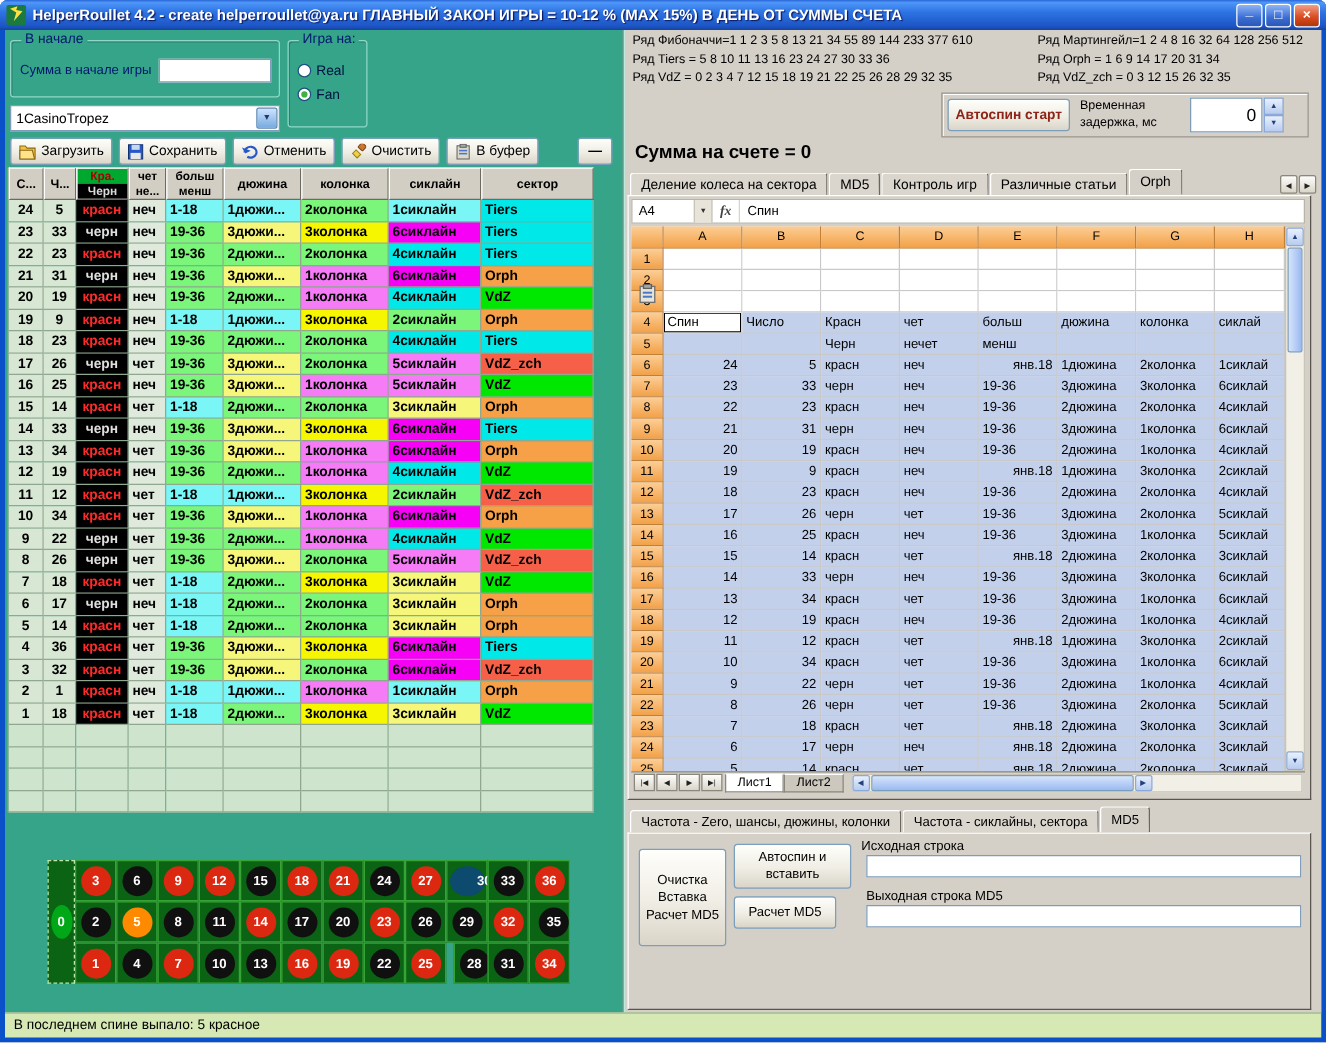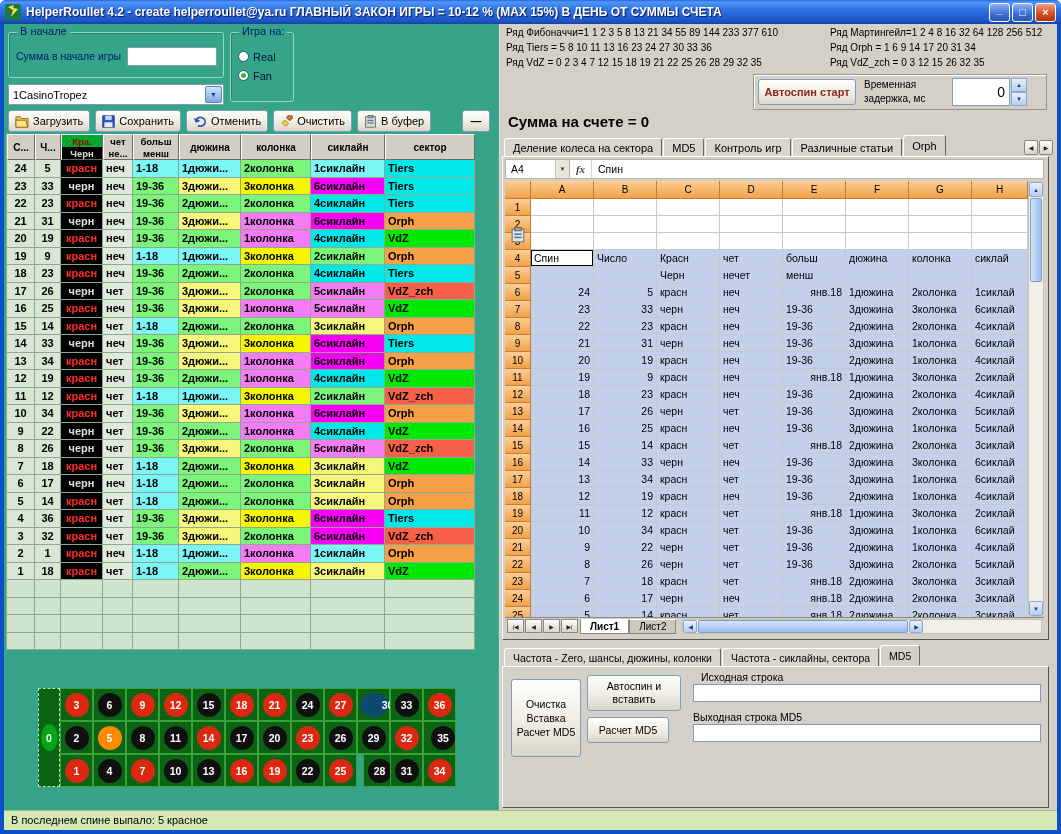--- a/index.html
+++ b/index.html
@@ -115,30 +115,30 @@
   .sbv .sbtn{position:absolute;left:0;width:14px}
   .sbup{top:0}.sbdown{bottom:0}
   .sthumb{position:absolute;left:1px;top:16px;width:12px;height:84px;background:linear-gradient(90deg,#D6E4FC,#9CBAF0);
     border:1px solid #7B9EBD;border-radius:2px}
   
   .sheetbar{position:absolute;left:2px;top:460px;width:539px;height:17px;background:#D4D0C8;display:flex;align-items:center;border-top:1px solid #8A877E}
   .snavwrap{display:flex;gap:1px;padding:0 2px}
   .snav{width:17px;height:14px;background:linear-gradient(#FDFDFA,#DAD5C8);border:1px solid #8A877E;font-size:6px;
     display:flex;align-items:center;justify-content:center;color:#222}
   .stab{height:15px;padding:0 9px;font-size:10px;border:1px solid #8A877E;border-top:1px solid #FFF;display:flex;align-items:center;background:#CCC8BE;cursor:default}
-  .stab.active{background:#FFF;font-weight:bold}
+  .stab.active{background:#FFF;font-weight:normal}
   .hscroll{flex:1;height:15px;margin:0 2px 0 6px;background:#F2F0E6;border:1px solid #C8C4B8;display:flex;align-items:stretch}
   .hscroll .sbtn{height:13px}
   .hthumb{flex:1;margin:0 1px;background:linear-gradient(#D6E4FC,#9CBAF0);border:1px solid #7B9EBD;border-radius:2px;max-width:210px}
   
   .bigb{position:absolute;left:8px;top:12px;width:70px;height:78px;font-size:10.5px;white-space:normal;text-align:center;line-height:14px;padding:2px}
   .pasteb{position:absolute;left:84px;top:8px;width:94px;height:36px;font-size:10.5px;white-space:normal;text-align:center;line-height:13px}
   .calcb{position:absolute;left:84px;top:50px;width:82px;height:26px;font-size:10.5px}
   .mlabel{position:absolute;font-size:10.5px}
-  .l1{left:198px;top:4px}
+  .l1{left:186px;top:4px}
   .l2{left:190px;top:44px}
   .min1{position:absolute;left:190px;top:17px;width:348px;height:18px}
   .min2{position:absolute;left:190px;top:57px;width:348px;height:18px}
 </style>
 </head>
 <body>
 
 <div class="window">
   <div class="titlebar">
     <span class="appicon">

